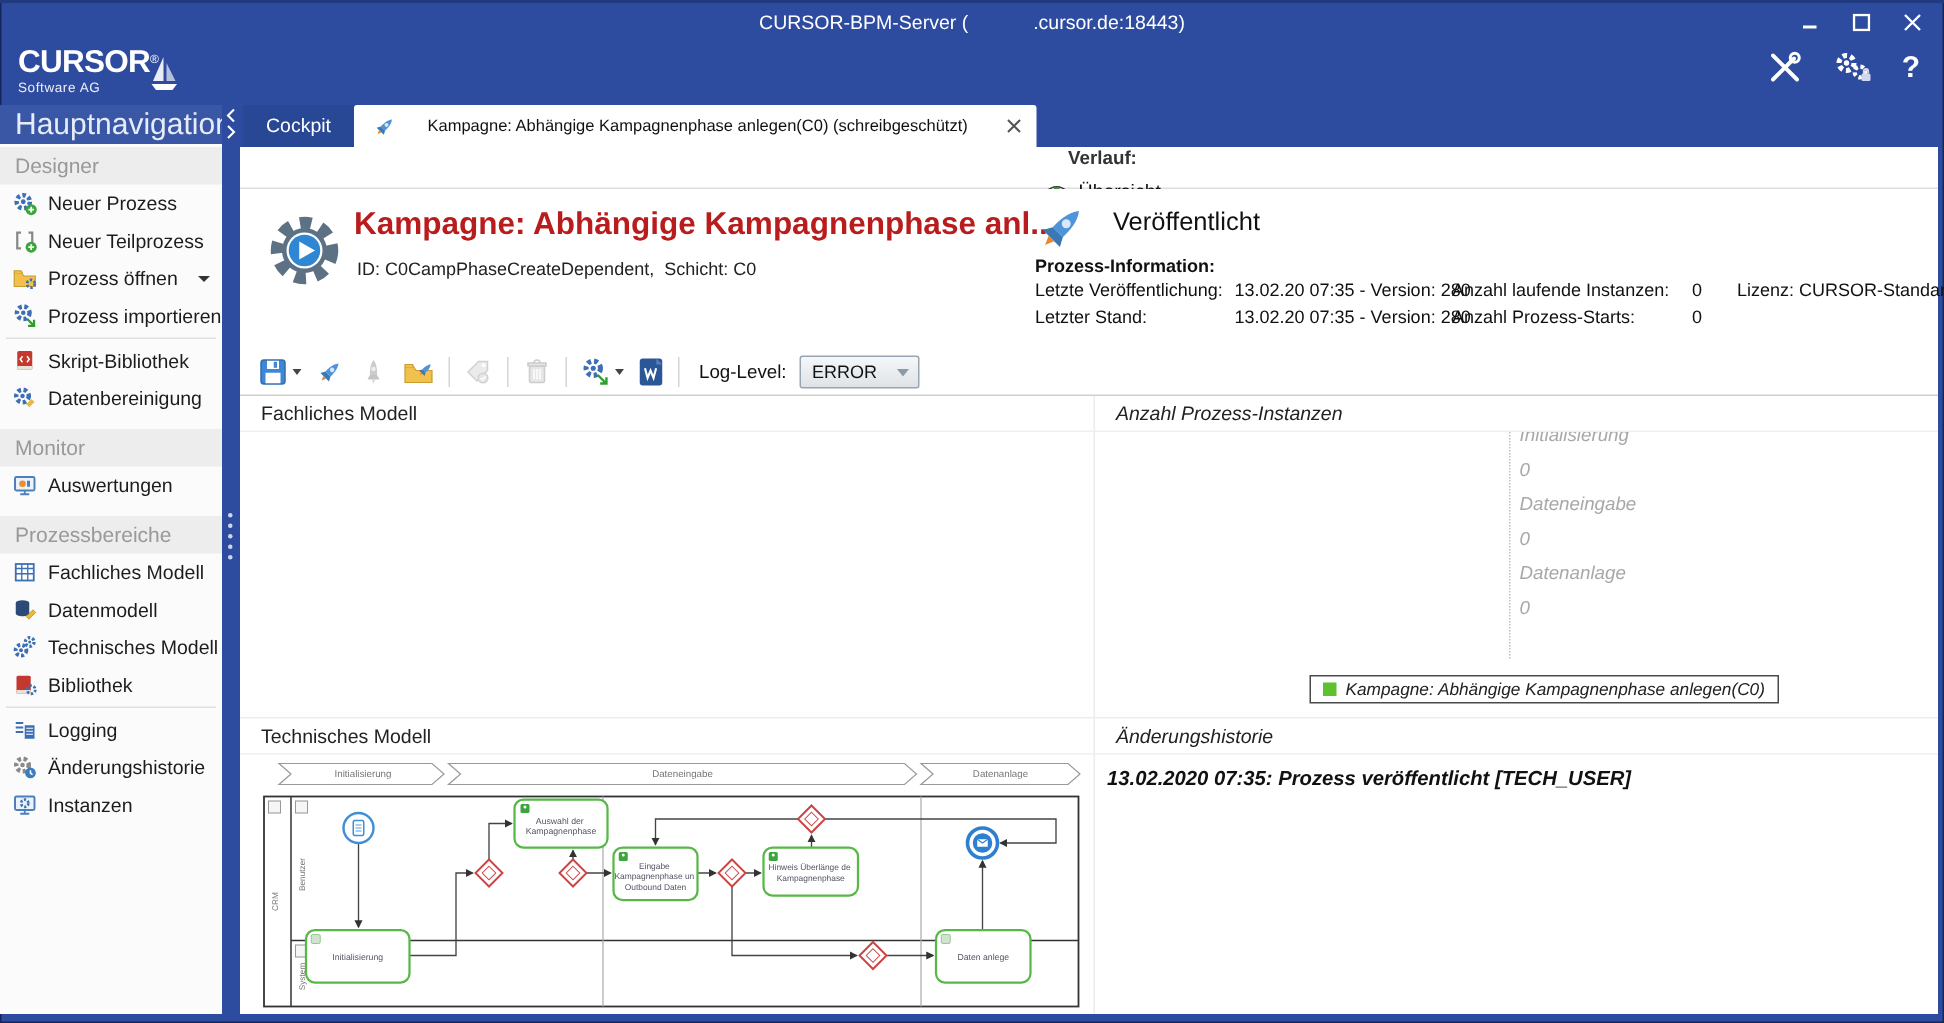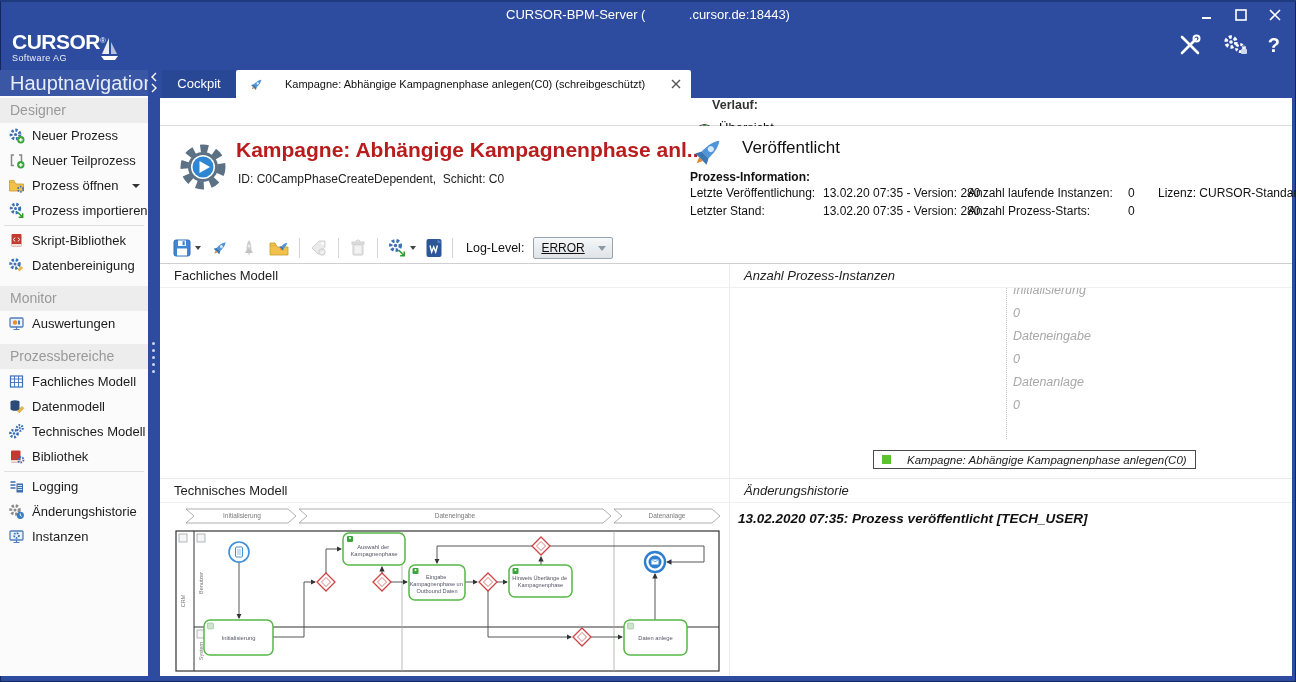--- a/index.html
+++ b/index.html
@@ -57,35 +57,35 @@
   .status-rocket { position:absolute; left:528px; top:6px; }
   .status-text { position:absolute; left:582px; top:12px; font-size:17px; color:#111; }
   .pinfo-label { position:absolute; left:530px; top:44px; font-size:12px; font-weight:bold; color:#111; }
   .pinfo-grid { position:absolute; left:530px; top:60px; display:grid; grid-template-columns:133px 145px 160px 30px auto; grid-auto-rows:18px; font-size:12px; color:#111; white-space:nowrap; }
 
   .toolbar { position:absolute; left:0; top:162px; right:0; height:32px; background:#fff; border-bottom:1px solid #cfcfcf; display:flex; align-items:center; gap:9px; padding-left:12px; }
   .tb-btn { display:flex; align-items:center; gap:3px; }
   .tb-sep { width:1px; height:20px; background:#d5d5d5; }
   .tb-caret { width:0; height:0; border-left:3.5px solid transparent; border-right:3.5px solid transparent; border-top:4px solid #444; }
   .loglevel-label { font-size:12.5px; color:#111; margin-left:4px; }
-  .select-box { width:80px; height:22px; border:1px solid #98a6b2; border-radius:2px; background:linear-gradient(#f5f7f9,#dfe3e7); display:flex; align-items:center; font-size:12px; color:#111; padding-left:7px; position:relative;text-decoration:underline; }
+  .select-box { width:80px; height:22px; border:1px solid #98a6b2; border-radius:2px; background:linear-gradient(#f5f7f9,#dfe3e7); display:flex; align-items:center; font-size:12px; color:#111; padding-left:7px; position:relative; }
   .select-box .sel-caret { position:absolute; right:6px; top:8px; width:0; height:0; border-left:4px solid transparent; border-right:4px solid transparent; border-top:5px solid #8b9aa6; }
 
   
   .content { position:absolute; left:0; top:194px; right:0; bottom:0; background:#fff; display:grid; grid-template-columns:569px 1fr; grid-template-rows:214px 1fr; }
   .panel { position:relative; overflow:hidden; }
   .panel.rcol { border-left:1px solid #ececec;font-style:italic; }
   .panel.brow { border-top:1px solid #ececec; }
   .panel-head { height:24px; line-height:24px; padding-left:14px; font-size:13px; color:#222; border-bottom:1px solid #f0f0f0; background:#fff; }
   .panel-body { position:absolute; left:0; right:0; top:24px; bottom:0; overflow:hidden; }
 
   
   .chart-rows { position:absolute; left:276px; top:-9px; padding-left:6px; border-left:1px dotted #c0c0c0; height:160px; }
   .ch-row { height:23px; font-size:12.5px; color:#a8a8a8; line-height:22px; white-space:nowrap; }
-  .legend { position:absolute; left:143px; top:162px; height:19px; border:1px solid #4a4a4a; background:#fff; display:flex; align-items:center; gap:16px; padding:0 8px; font-size:11.5px; color:#222; white-space:nowrap; }
+  .legend { position:absolute; left:143px; top:162px; height:19px; border:1px solid #4a4a4a; background:#fff; display:flex; align-items:center; gap:6px; padding:0 8px; font-size:11.5px; color:#222; white-space:nowrap; }
   .legend .swatch { width:9px; height:9px; }
 
   
   .hist-entry { position:absolute; left:8px; top:8px; font-size:13.5px; font-weight:bold; color:#111; }
 
   .diagram { position:absolute; left:14px; top:2px; }
 
   svg text { font-family:"Liberation Sans", sans-serif; }
 </style>
 </head>

